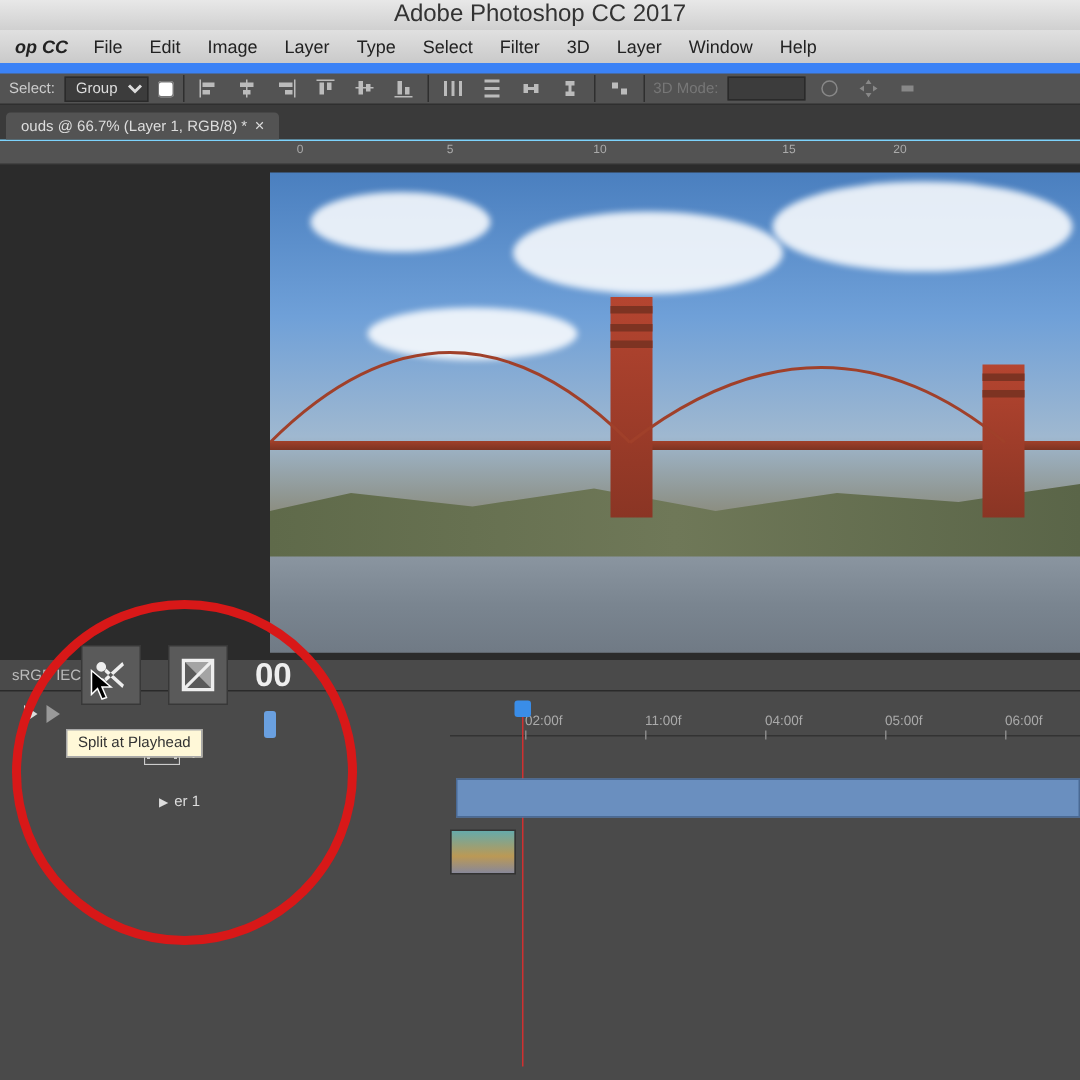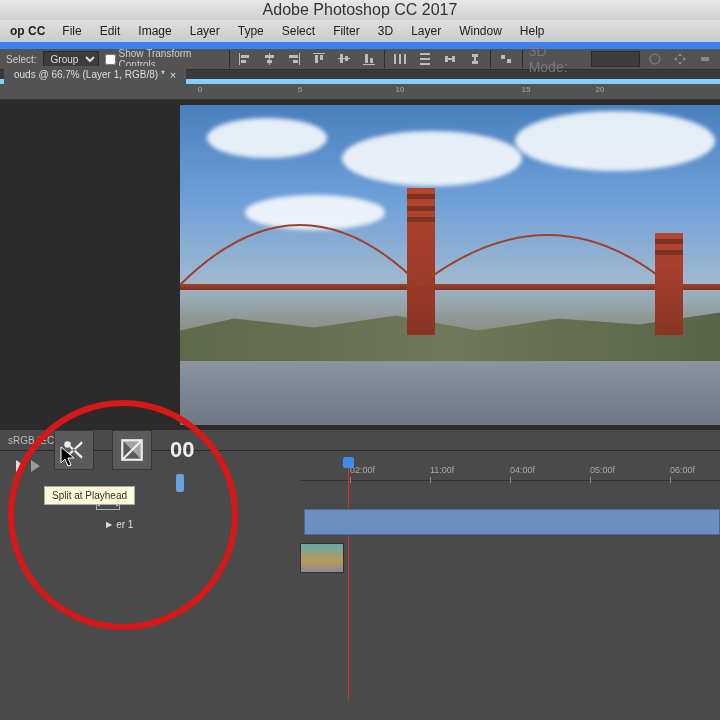--- a/index.html
+++ b/index.html
@@ -1,35 +1,35 @@
 <!DOCTYPE html>
 <html><head>
 <meta charset="utf-8">
 <style>
   * { margin: 0; padding: 0; box-sizing: border-box; }
   body { width: 720px; height: 720px; overflow: hidden; font-family: Arial, sans-serif; background: #4a4a4a; font-size: 11px; color: #ccc; }
   
   .titlebar { height: 20px; background: linear-gradient(#e8e8e8,#d0d0d0); display: flex; align-items: center; justify-content: center; color: #333; font-size: 16px; position: relative; }
   
   .menubar { height: 22px; background: linear-gradient(#e0e0e0,#cacaca); display: flex; align-items: center; padding: 0 2px; color: #222; font-size: 12px; }
-  .menubar .appmenu { font-weight: bold; padding: 0 8px; }
+  .menubar .appmenu { font-weight: bold; padding: 0 8px; font-style: italic; }
   .menubar .mitem { padding: 0 9px; cursor: default; }
   
   .optionsbar { height: 28px; background: #535353; border-top: 7px solid #3b82f6; border-bottom: 1px solid #2f2f2f; display: flex; align-items: center; padding: 0 6px; gap: 6px; font-size: 10px; }
   .optionsbar .lbl { color: #ccc; }
   .optionsbar select { background: #3c3c3c; color: #ddd; border: 1px solid #2a2a2a; font-size: 10px; padding: 1px 3px; }
   .optionsbar .chk { display: flex; align-items: center; gap: 3px; }
   .optionsbar .chk input { width: 11px; height: 11px; }
   .optionsbar .sep { width: 1px; height: 18px; background: #2f2f2f; }
   .optionsbar .iconbtn { width: 20px; height: 18px; display: flex; align-items: center; justify-content: center; color: #bbb; border: 1px solid transparent; }
   .optionsbar .iconbtn svg { width: 14px; height: 14px; }
-  .optionsbar .threed { color: #777; font-size: 14px; }
+  .optionsbar .threed { color: #777; font-size: 10px; }
   .optionsbar .threedbox { background: #3c3c3c; border: 1px solid #2a2a2a; width: 52px; height: 16px; }
   
-  .tabbar { height: 14px; background: #3a3a3a; display: flex; align-items: center; padding-left: 4px; border-bottom: 5px solid #7dd3fc; }
+  .tabbar { height: 24px; background: #3a3a3a; display: flex; align-items: flex-end; padding-left: 4px; border-bottom: 1px solid #7dd3fc; }
   .doctab { background: #535353; padding: 3px 10px; font-size: 10px; color: #ddd; border-top-left-radius: 3px; border-top-right-radius: 3px; display: flex; align-items: center; gap: 5px; }
   .doctab .close { font-size: 11px; }
   
   .rulerbar { height: 16px; background: #535353; position: relative; border-bottom: 1px solid #333; }
   .rulernum { position: absolute; top: 1px; font-size: 8px; color: #aaa; transform: translateX(-50%); }
   
   .canvas-area { height: 330px; background: #2b2b2b; display: flex; align-items: center; justify-content: flex-end; padding-right: 0; position: relative; }
   .canvas { width: 540px; height: 320px; background: linear-gradient(180deg,#4a7fbf 0%,#6fa0d8 30%,#9fb8d0 55%,#8a8a7a 72%,#6a7a68 82%,#7a8590 90%,#8a95a0 100%); position: relative; overflow: hidden; }
   .cloud { position: absolute; background: rgba(255,255,255,0.85); border-radius: 50%; filter: blur(2px); }
   .bridge-deck { position: absolute; left: 0; right: 0; top: 56%; height: 6px; background: linear-gradient(#a0402a,#7d3322); }
@@ -96,21 +96,20 @@
   <span class="mitem">Layer</span>
   <span class="mitem">Window</span>
   <span class="mitem">Help</span>
 </div>
 
 <div class="optionsbar">
   <span class="lbl">Select:</span>
   <select><option>Group</option></select>
   <div class="chk">
     <input type="checkbox" style="">
-    <span>Show Transform Controls</span>
   </div>
   <div class="sep"></div>
   <div class="iconbtn">
       <svg viewBox="0 0 14 14">
         <path fill="currentColor" d="M1 1h1v12H1zM3 3h8v3H3zM3 8h5v3H3z"></path>
       </svg>
     </div>
   <div class="iconbtn">
       <svg viewBox="0 0 14 14">
         <path fill="currentColor" d="M6 1h1v12H6zM2 3h9v3H2zM4 8h5v3H4z"></path>

